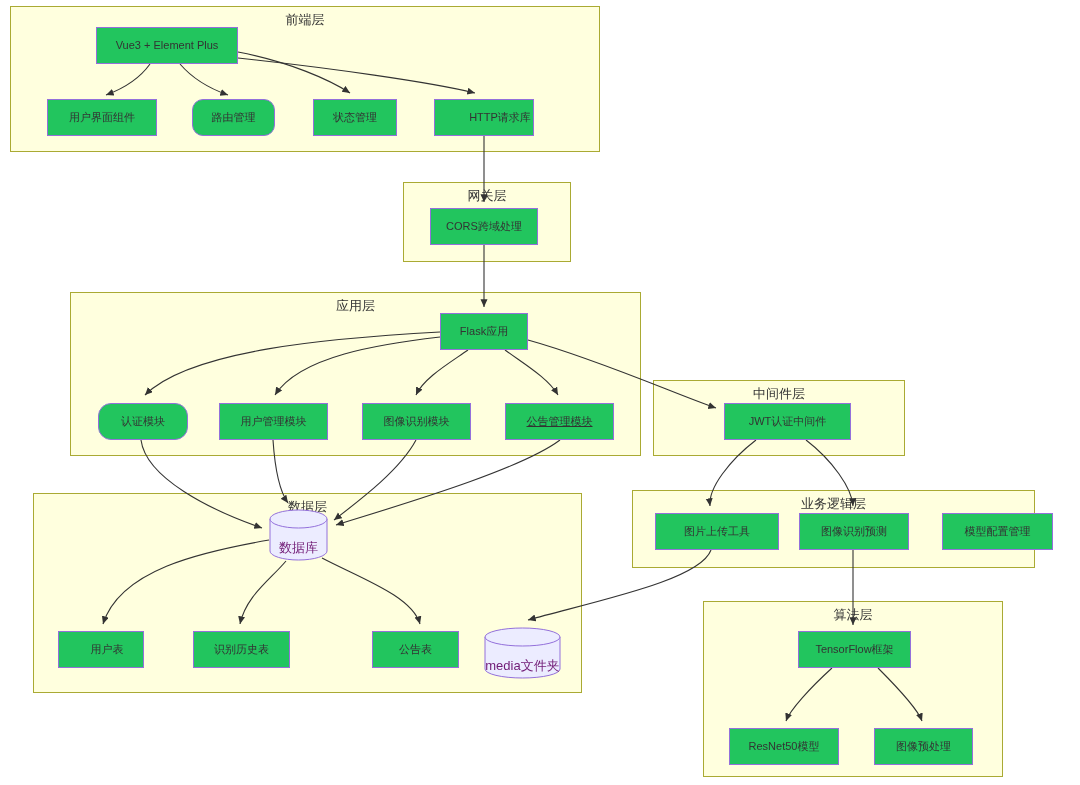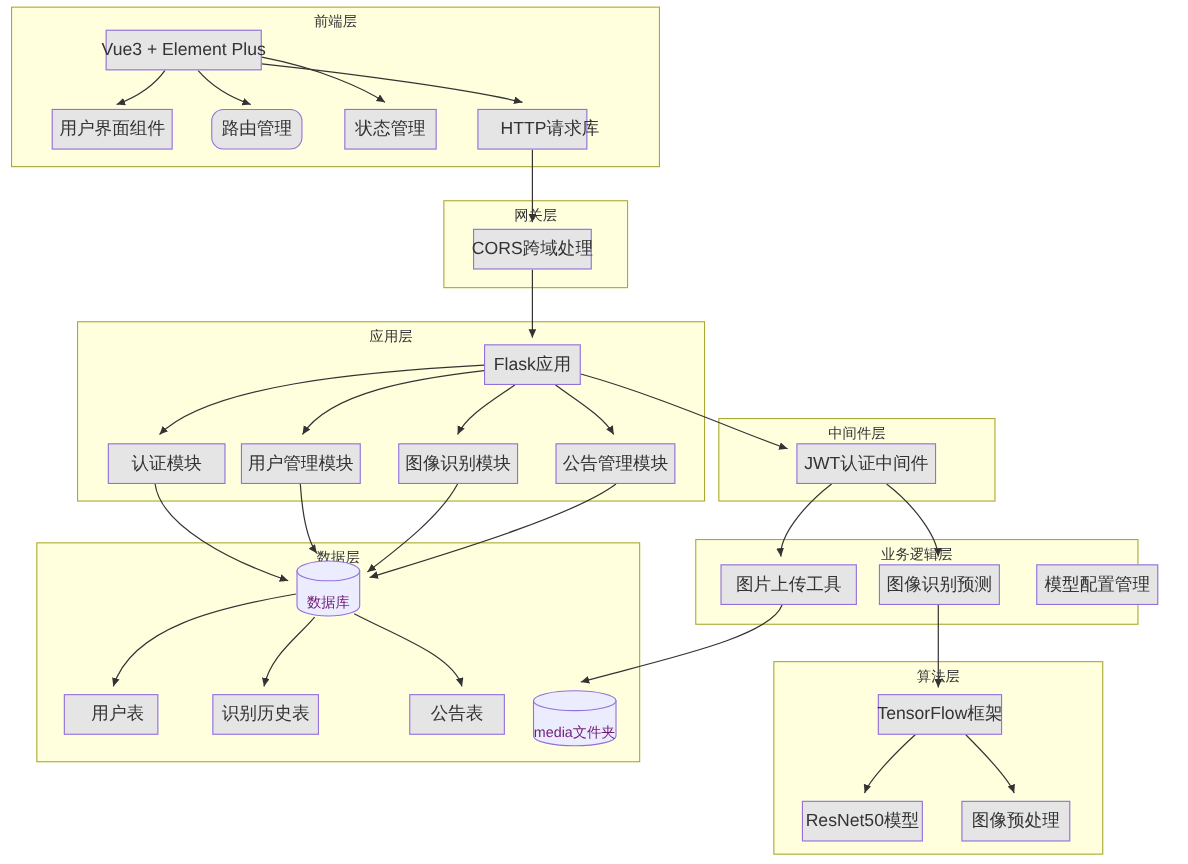--- a/index.html
+++ b/index.html
@@ -37,27 +37,27 @@
     left: 0;
     width: 100%;
     text-align: center;
     font-size: 13px;
     color: #333333;
     line-height: 16px;
     white-space: nowrap;
   }
   .node {
     position: absolute;
-    background: #e5e5e5;
+    background: #22c55e;
     border: 1px solid #9370db;
     box-sizing: border-box;
     display: flex;
     align-items: center;
     justify-content: center;
-    font-size: 16px;
+    font-size: 11px;
     color: #333333;
     text-align: center;
     line-height: 1.2;
     white-space: nowrap;
   }
   .cyl {
     position: absolute;
     box-sizing: border-box;
   }
   .cyl svg {
@@ -139,24 +139,24 @@
       </g>
   </svg>
 
   <div class="node" id="node-vue" style="left: 96px; top: 27px; width: 142px; height: 37px;">Vue3 + Element Plus</div>
   <div class="node" id="node-ui" style="left: 47px; top: 99px; width: 110px; height: 37px;">用户界面组件</div>
   <div class="node" id="node-router" style="left: 192px; top: 99px; width: 83px; height: 37px; border-radius: 11px;">路由管理</div>
   <div class="node" id="node-state" style="left: 313px; top: 99px; width: 84px; height: 37px;">状态管理</div>
   <div class="node" id="node-http" style="left: 434px; top: 99px; width: 100px; height: 37px; padding-left: 32px;">HTTP请求库</div>
   <div class="node" id="node-cors" style="left: 430px; top: 208px; width: 108px; height: 37px;">CORS跨域处理</div>
   <div class="node" id="node-flask" style="left: 440px; top: 313px; width: 88px; height: 37px;">Flask应用</div>
-  <div class="node" id="node-auth" style="left: 98px; top: 403px; width: 107px; height: 37px;">认证模块</div>
+  <div class="node" id="node-auth" style="left: 98px; top: 403px; width: 90px; height: 37px; border-radius: 13px;">认证模块</div>
   <div class="node" id="node-usermgr" style="left: 219px; top: 403px; width: 109px; height: 37px;">用户管理模块</div>
   <div class="node" id="node-imgrec" style="left: 362px; top: 403px; width: 109px; height: 37px;">图像识别模块</div>
-  <div class="node" id="node-notice" style="left: 505px; top: 403px; width: 109px; height: 37px;">公告管理模块</div>
+  <div class="node" id="node-notice" style="left: 505px; top: 403px; width: 109px; height: 37px; text-decoration: underline;">公告管理模块</div>
   <div class="node" id="node-jwt" style="left: 724px; top: 403px; width: 127px; height: 37px;">JWT认证中间件</div>
   <div class="node" id="node-upload" style="left: 655px; top: 513px; width: 124px; height: 37px;">图片上传工具</div>
   <div class="node" id="node-predict" style="left: 799px; top: 513px; width: 110px; height: 37px;">图像识别预测</div>
   <div class="node" id="node-modelcfg" style="left: 942px; top: 513px; width: 111px; height: 37px;">模型配置管理</div>
 
   <div class="cyl" id="node-db" style="left: 269px; top: 509px; width: 59px; height: 52px;">
     <svg viewBox="0 0 59 52" preserveAspectRatio="none">
       <path d="M1,10 L1,42 A28.5,9 0 0,0 58,42 L58,10 Z" fill="#ececff" stroke="#9370db" stroke-width="1"></path>
       <ellipse cx="29.5" cy="10" rx="28.5" ry="9" fill="#ececff" stroke="#9370db" stroke-width="1"></ellipse>
     </svg>

